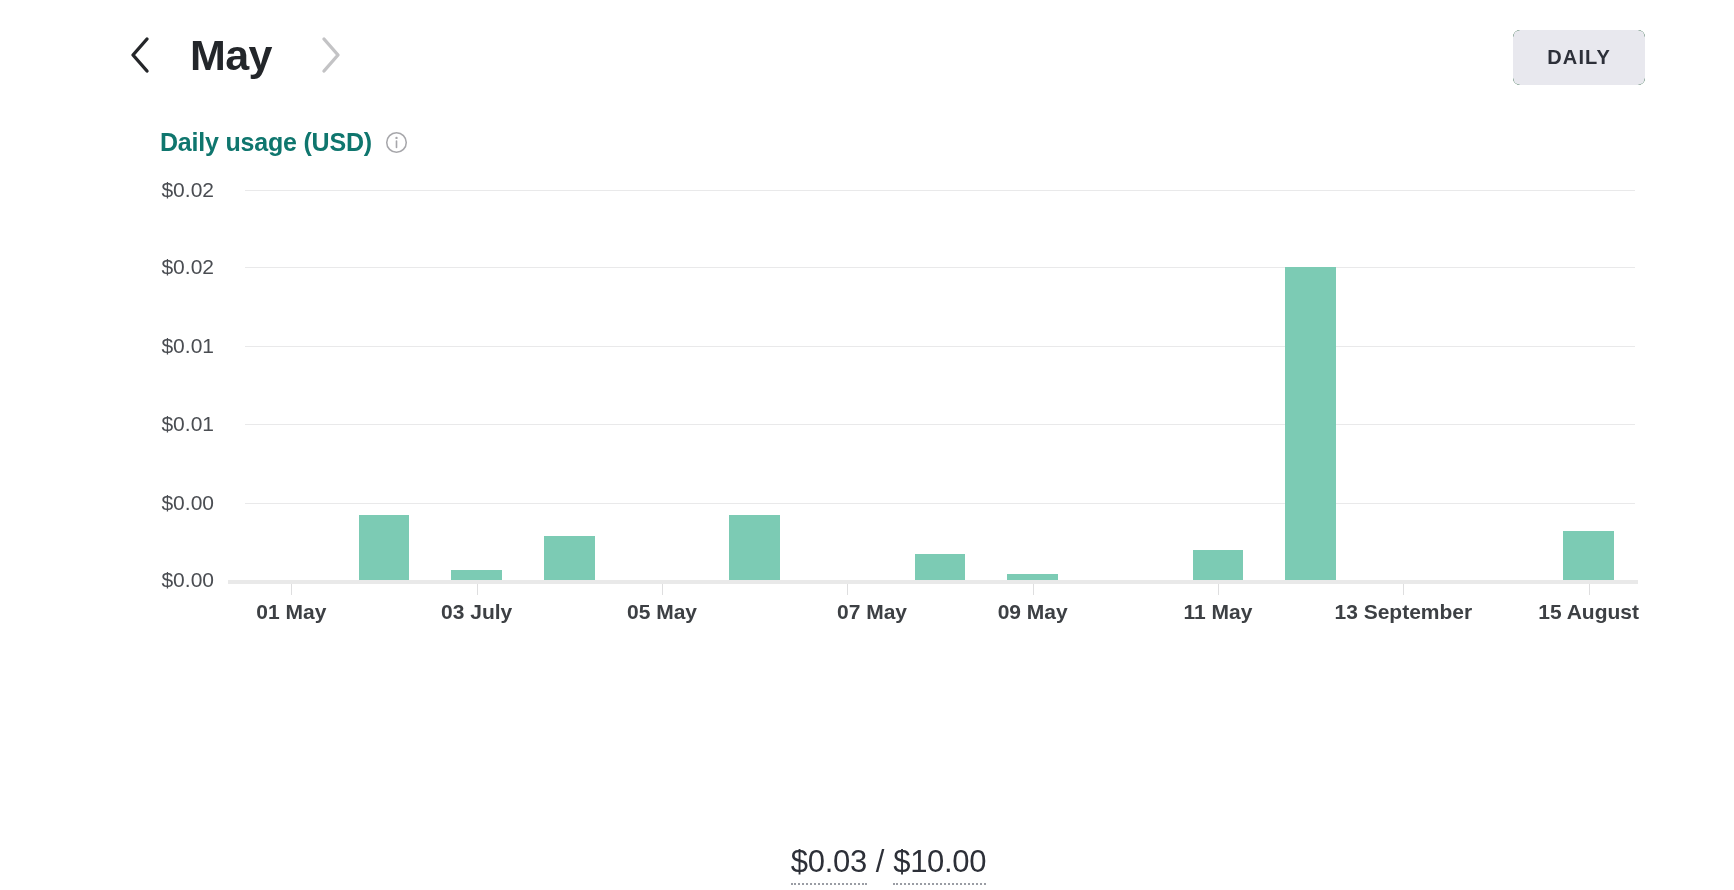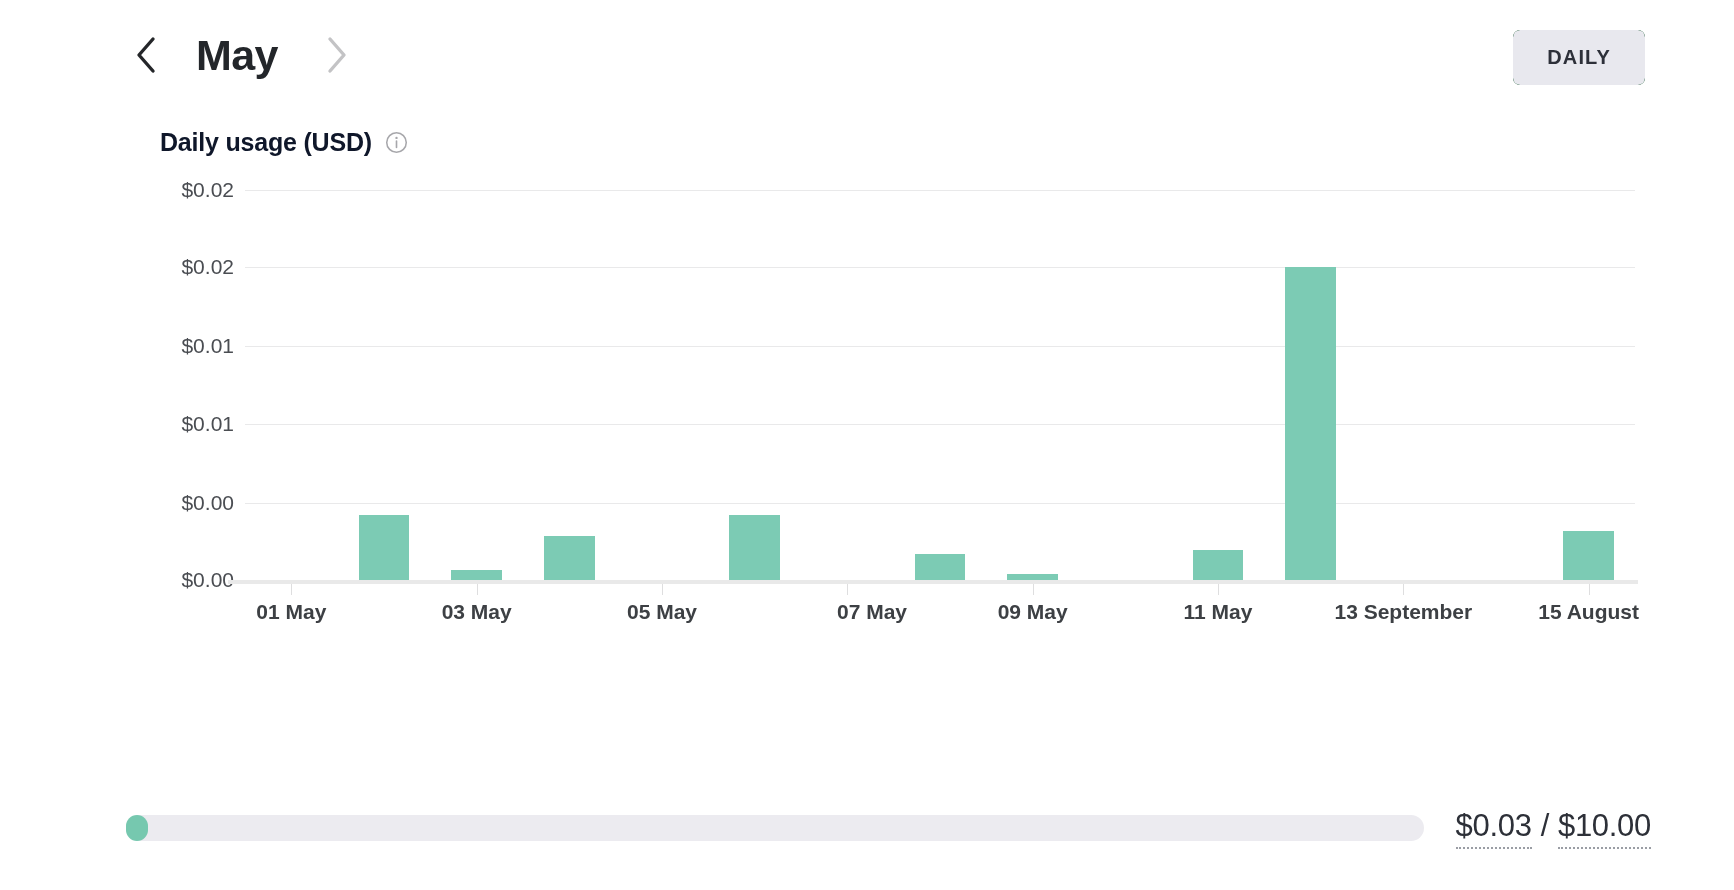--- a/index.html
+++ b/index.html
@@ -9,21 +9,21 @@
     font-family: "Liberation Sans", sans-serif;
     overflow: hidden;
   }
   .page { position: relative; width: 1734px; height: 890px; background:#fff; }
 
   
   .header {
     position: absolute; left: 0; top: 0; width: 1734px; height: 110px;
   }
   .month-nav {
-    position: absolute; left: 124px; top: 18px;
+    position: absolute; left: 118px; top: 18px;
     display: flex; align-items: center; height: 74px;
   }
   .chev {
     width: 44px; height: 62px;
     display: flex; align-items: center; justify-content: center;
     background: none; border: none; cursor: pointer; padding: 0;
   }
   .chev svg { display: block; }
   .chev-prev svg path { stroke: #242629; }
   .chev-next svg path { stroke: #c3c3c5; }
@@ -48,30 +48,30 @@
   }
   .seg.active { background: #e8e8ee; color: #2d3039; border-radius: 7px; }
   .seg.inactive { color: #b4b4c4; }
 
   
   .chart-title-row {
     position: absolute; left: 160px; top: 128px;
     display: flex; align-items: center; gap: 13px;
   }
   .chart-title {
-    font-size: 25px; font-weight: 700; color: #0f172a; letter-spacing: -0.2px;
+    font-size: 25px; font-weight: 700; color: #0f766e; letter-spacing: -0.2px;
   }
   .info-icon { width: 23px; height: 23px; display:block; }
 
   .chart-area {
     position: absolute; left: 0px; top: 190px;
     width: 1734px; height: 430px;
   }
   .ylabels {
-    position: absolute; left: 0; top: 0; width: 228px; height: 390px; margin-left: 20px;
+    position: absolute; left: 0; top: 0; width: 228px; height: 390px;
   }
   .ylabel {
     position: absolute; right: 14px;
     font-size: 21px; color: #4a4d52; text-align: right;
     transform: translateY(-50%); white-space: nowrap;
   }
   .plot {
     position: absolute; left: 245px; top: 0;
     width: 1390px; height: 390px; font-weight: bold;
   }
@@ -96,21 +96,21 @@
   }
 
   
   .usage-heading {
     position: absolute; left: 126px; top: 727px;
     font-size: 33px; font-weight: 700; color: #1c1e21; letter-spacing: -0.4px;
   }
   .usage-row {
     position: absolute; left: 126px; top: 812px;
     width: 1525px; height: 32px;
-    display: flex; align-items: center; gap: 32px;
+    display: flex; align-items: center; gap: 32px; flex-direction: column;
   }
   .progress-track {
     position: relative;
     flex: 1 1 auto;
     height: 26px;
     background: #ecebf0;
     border-radius: 13px;
   }
   .progress-fill {
     position: absolute; left: 0; top: 0; height: 26px;
@@ -185,21 +185,21 @@
         <div class="bar" title="04 May" style="left: 298.85px; width: 50.9667px; height: 43.5533px; background: rgb(124, 203, 180);"></div>
         <div class="bar" title="06 May" style="left: 484.183px; width: 50.9667px; height: 65.3299px; background: rgb(124, 203, 180);"></div>
         <div class="bar" title="08 May" style="left: 669.517px; width: 50.9667px; height: 25.736px; background: rgb(124, 203, 180);"></div>
         <div class="bar" title="09 May" style="left: 762.183px; width: 50.9667px; height: 5.93909px; background: rgb(124, 203, 180);"></div>
         <div class="bar" title="11 May" style="left: 947.517px; width: 50.9667px; height: 29.6954px; background: rgb(124, 203, 180);"></div>
         <div class="bar" title="12 May" style="left: 1040.18px; width: 50.9667px; height: 312.792px; background: rgb(124, 203, 180);"></div>
         <div class="bar" title="15 May" style="left: 1318.18px; width: 50.9667px; height: 49.4924px; background: rgb(124, 203, 180);"></div>
         <div class="xtick" style="left: 46.3333px;"></div>
         <div class="xlabel" style="left: 46.3333px;">01 May</div>
         <div class="xtick" style="left: 231.667px;"></div>
-        <div class="xlabel" style="left: 231.667px;">03 May</div>
+        <div class="xlabel" style="left: 231.667px;">03 July</div>
         <div class="xtick" style="left: 417px;"></div>
         <div class="xlabel" style="left: 417px;">05 May</div>
         <div class="xtick" style="left: 602.333px;"></div>
         <div class="xlabel" style="left: 627px;">07 May</div>
         <div class="xtick" style="left: 787.667px;"></div>
         <div class="xlabel" style="left: 787.667px;">09 May</div>
         <div class="xtick" style="left: 973px;"></div>
         <div class="xlabel" style="left: 973px;">11 May</div>
         <div class="xtick" style="left: 1158.33px;"></div>
         <div class="xlabel" style="left: 1158.33px;">13 September</div>

